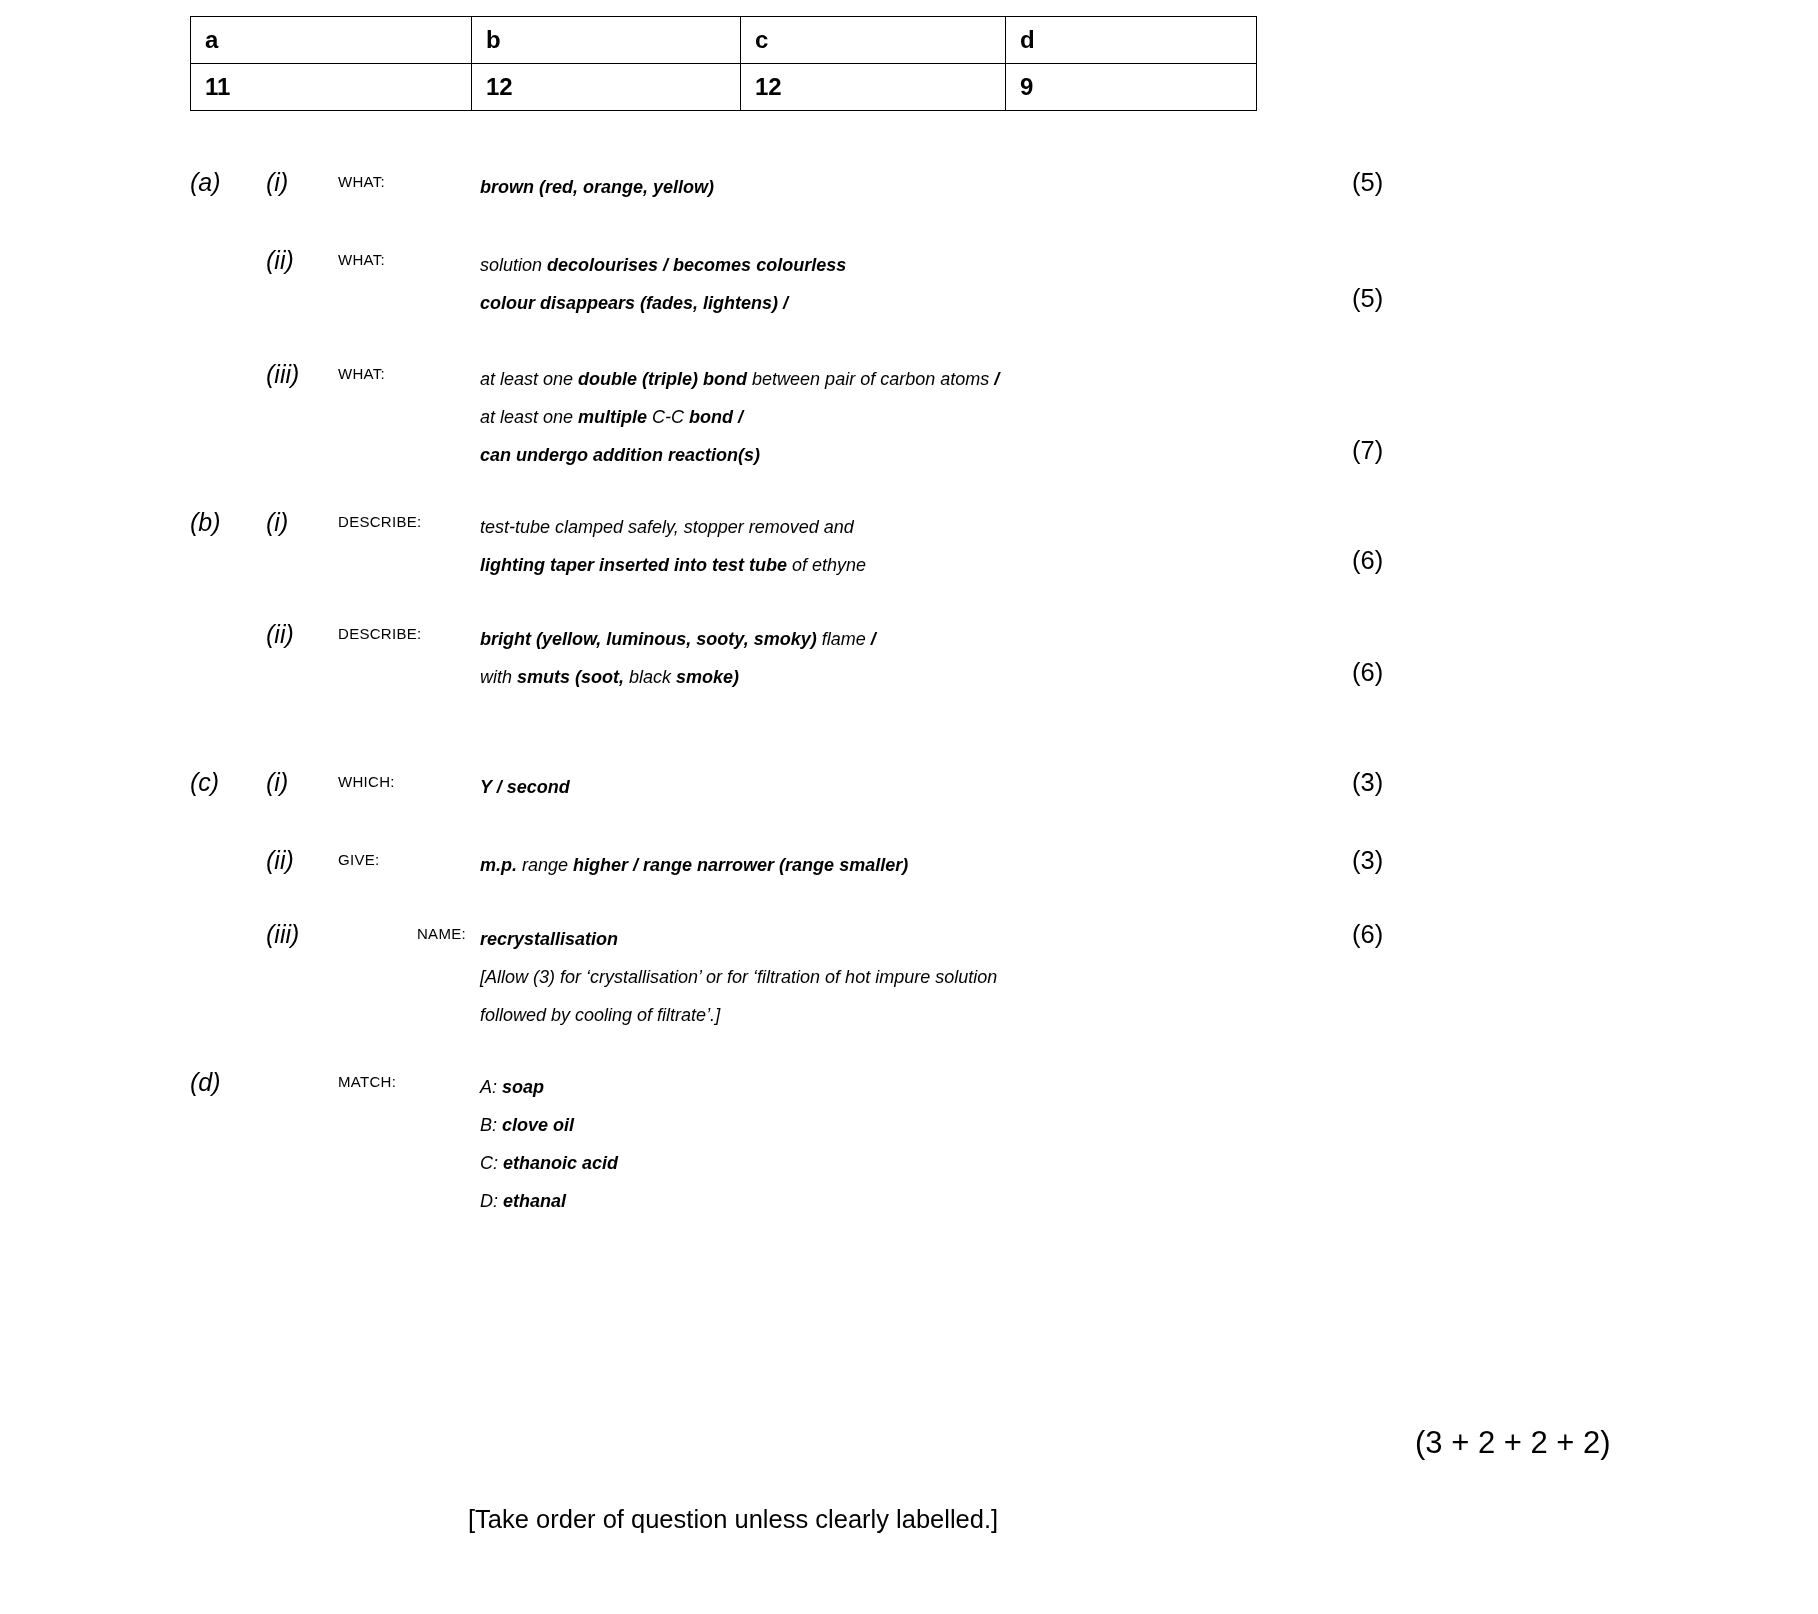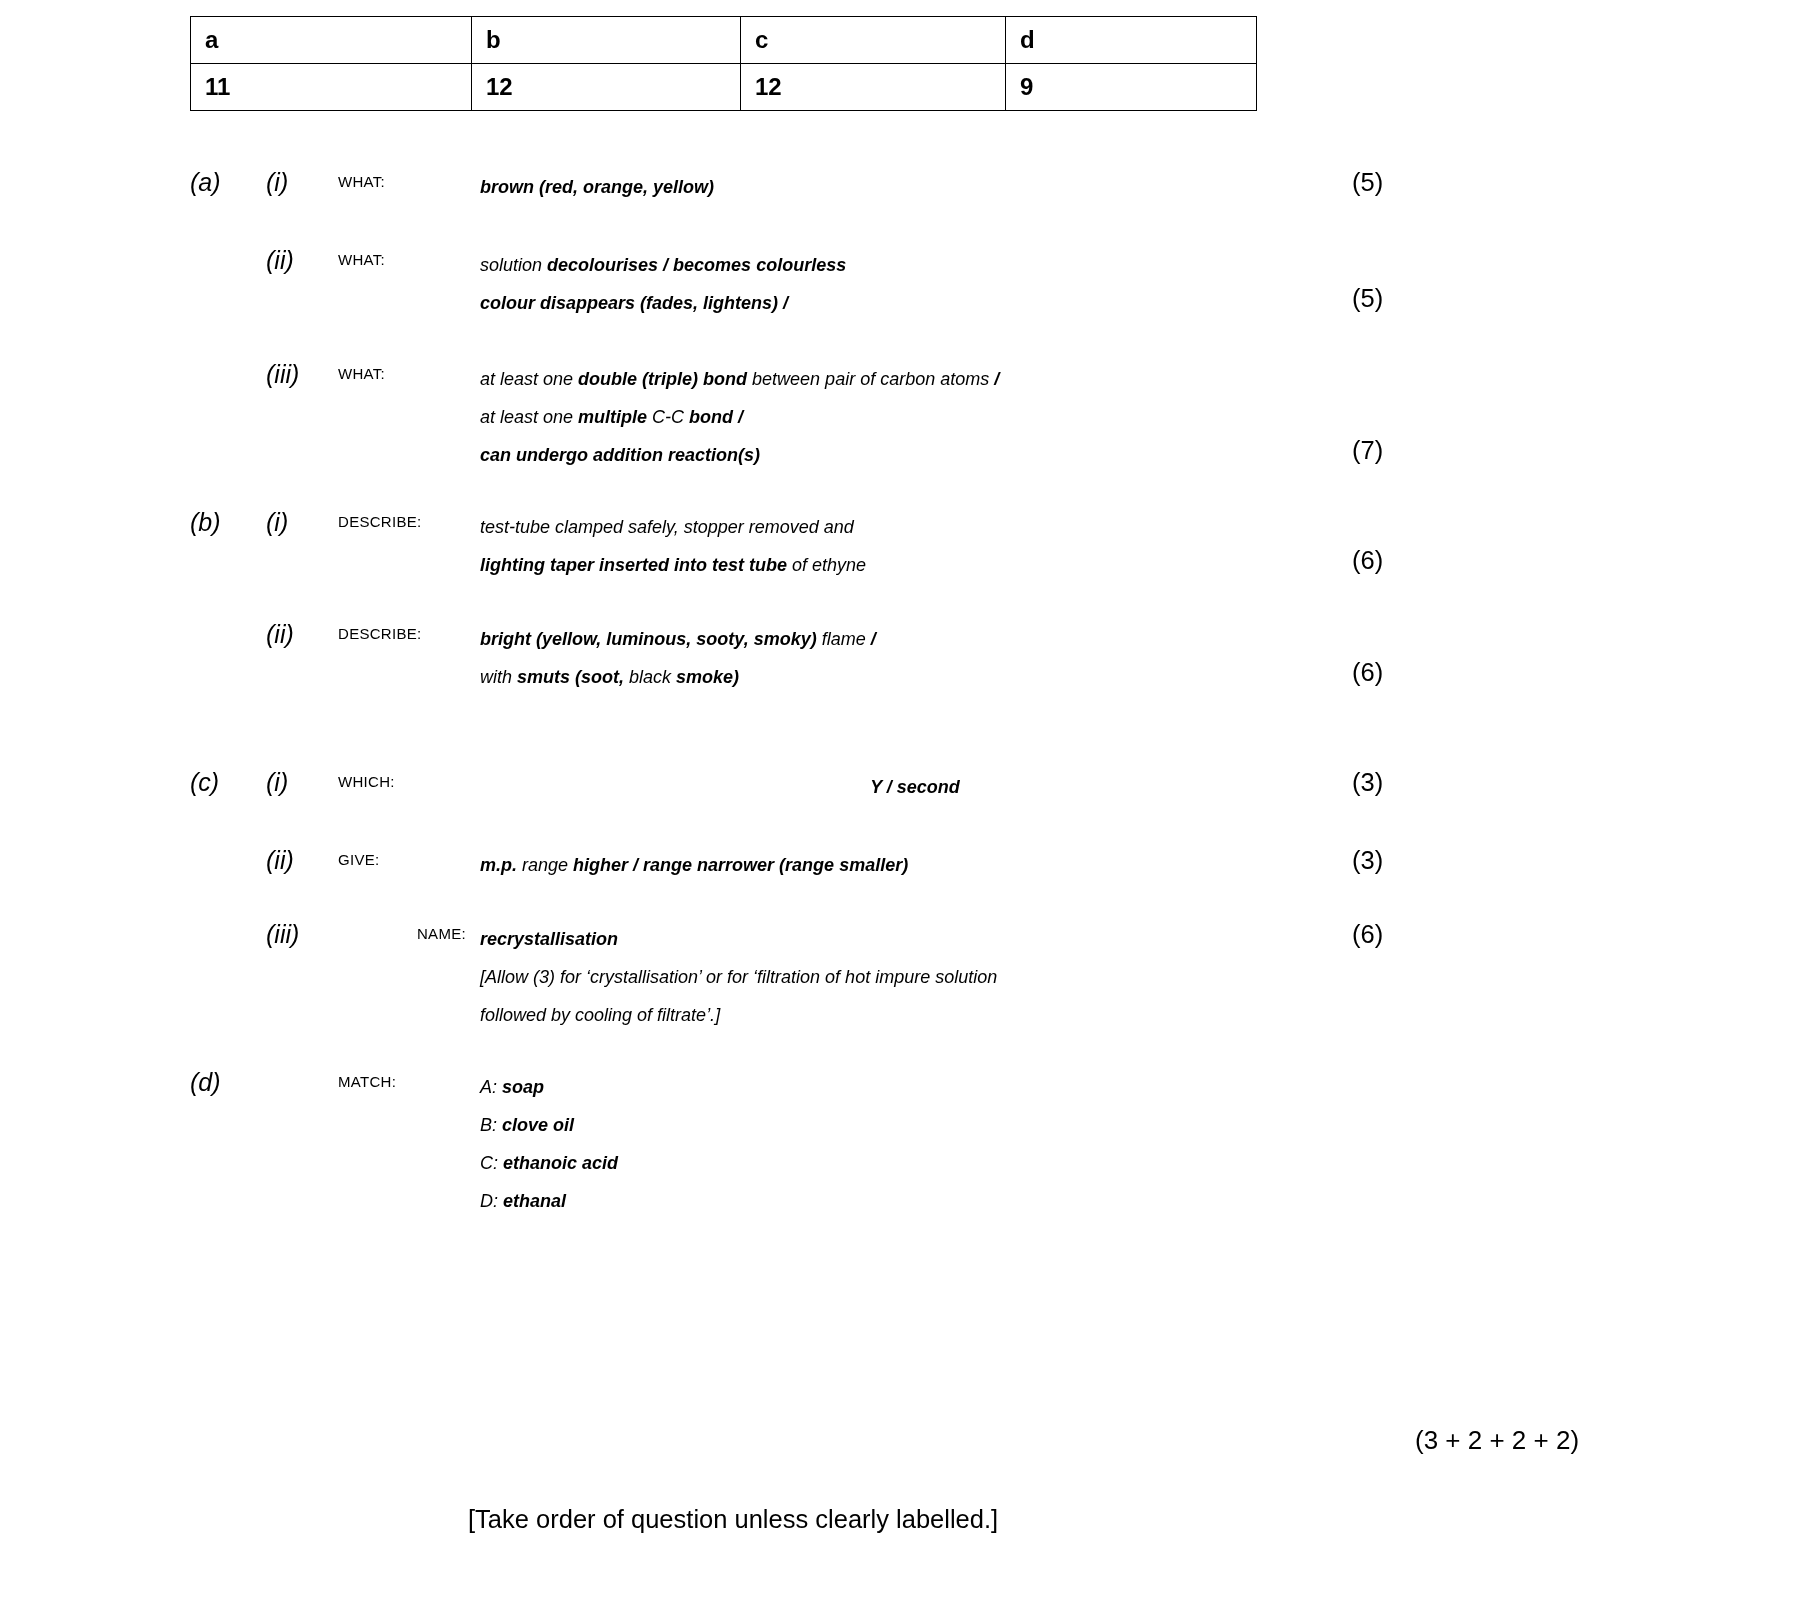--- a/index.html
+++ b/index.html
@@ -94,21 +94,21 @@
     text-align: left;
     white-space: nowrap;
   }
   .b { font-weight: bold; }
   .n { font-weight: normal; }
   .line { display: block; white-space: nowrap; }
 
   .tail-marks {
     position: absolute;
     left: 1415px;
-    font-size: 26px;
+    font-size: 31px;
     white-space: nowrap;
   }
   .tail-note {
     position: absolute;
     left: 468px;
     font-size: 25.5px;
     white-space: nowrap;
   }
 </style>
 </head>
@@ -178,21 +178,21 @@
       <div class="col-body" style="top: 452px;">
         <span class="line"><span class="b">bright (yellow, luminous, sooty, smoky)</span><span class="n"> flame </span><span class="b">/</span></span>
         <span class="line"><span class="n">with </span><span class="b">smuts (soot,</span><span class="n"> black </span><span class="b">smoke)</span></span>
       </div>
       <div class="col-marks" style="top: 490px;">(6)</div>
     </div>
     <div class="row">
       <div class="col-part" style="top: 600px;">(c)</div>
       <div class="col-sub" style="top: 600px;">(i)</div>
       <div class="col-cue" style="top: 600px;">WHICH:</div>
-      <div class="col-body" style="top: 600px; text-align: center;">
+      <div class="col-body" style="top: 600px;">
         <span class="line"><span class="b">Y / second</span></span>
       </div>
       <div class="col-marks" style="top: 600px;">(3)</div>
     </div>
     <div class="row">
       <div class="col-sub" style="top: 678px;">(ii)</div>
       <div class="col-cue" style="top: 678px;">GIVE:</div>
       <div class="col-body" style="top: 678px;">
         <span class="line"><span class="b">m.p.</span><span class="n"> range </span><span class="b">higher / range narrower (range smaller)</span></span>
       </div>

